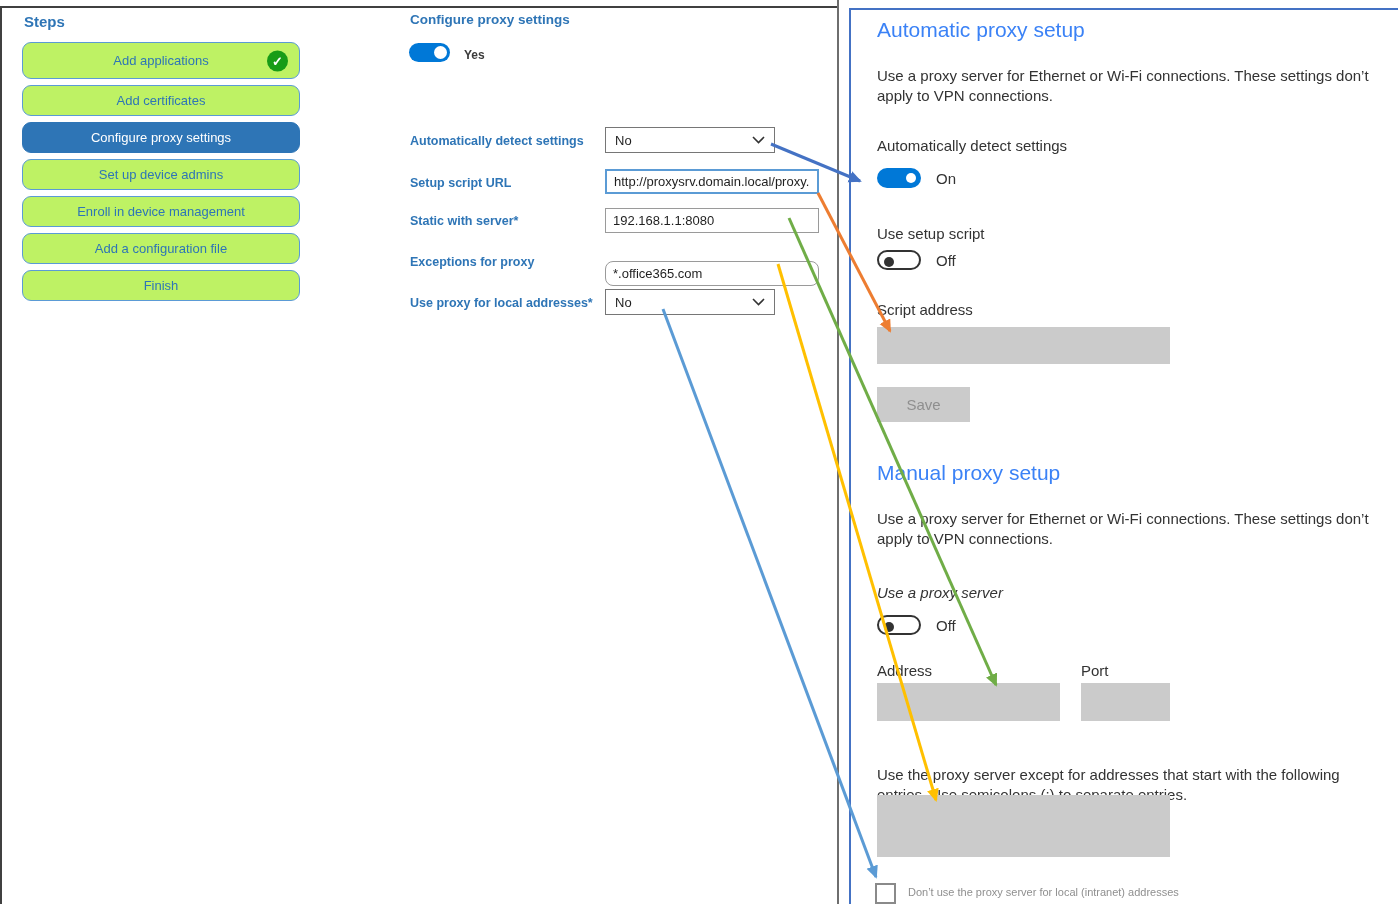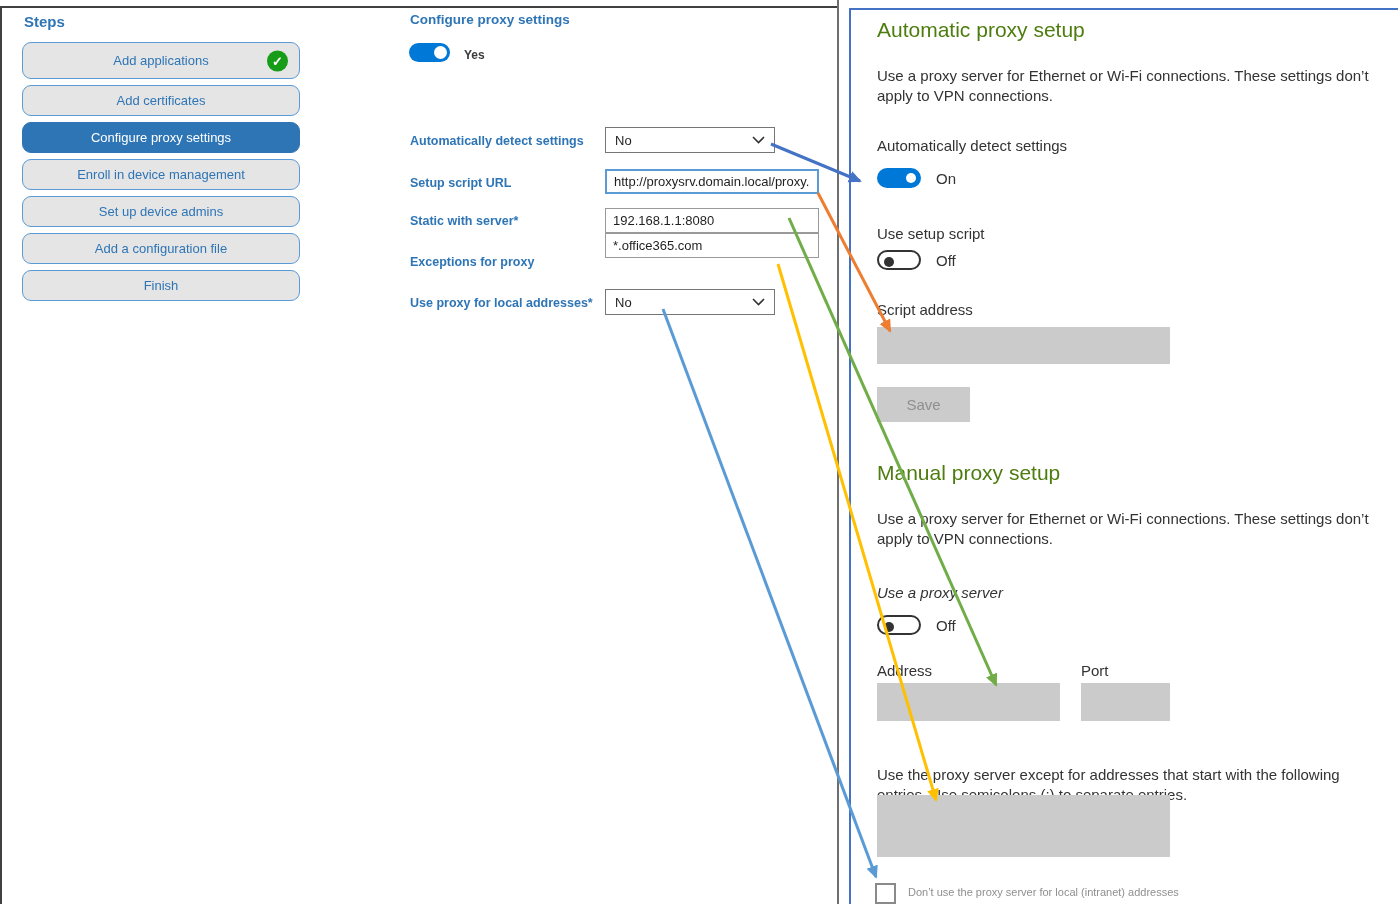--- a/index.html
+++ b/index.html
@@ -10,21 +10,21 @@
   .frame-top  { position:absolute; left:0; top:6px; width:839px; height:2px; background:#404040; }
   .frame-left { position:absolute; left:0; top:6px; width:2px; height:898px; background:#404040; }
   .divider    { position:absolute; left:837px; top:0; width:2px; height:904px; background:#6e6e6e; }
   .panel-top  { position:absolute; left:849px; top:8px; width:549px; height:2px; background:#4472c4; }
   .panel-left { position:absolute; left:849px; top:8px; width:2px; height:896px; background:#4472c4; }
 
   
   .sidebar-title { position:absolute; left:24px; top:13px; font-size:15px; font-weight:bold; color:#2e75b6; }
   .steps { position:absolute; left:22px; top:42px; width:278px; display:flex; flex-direction:column; gap:6px; }
   .step-btn { box-sizing:border-box; height:31px; border:1px solid #5b9bd5; border-radius:9px;
-              background:#e5e5e5; color:#2e75b6; font-size:13px; display:flex; align-items:center;
+              background:#bef264; color:#2e75b6; font-size:13px; display:flex; align-items:center;
               justify-content:center; position:relative; cursor:pointer; }
   .step-btn.first { height:37px; }
   .step-btn.selected { background:#2e75b6; border-color:#2e75b6; color:#fff; }
   .check-badge { position:absolute; right:11px; top:50%; transform:translateY(-50%); width:21px; height:21px;
                  border-radius:50%; background:#179c17; color:#fff; font-size:13px; font-weight:bold;
                  display:flex; align-items:center; justify-content:center; }
 
   
   .form-title { position:absolute; left:410px; top:12px; font-size:13.5px; font-weight:bold; color:#2e75b6; }
   .yes-toggle-row { position:absolute; left:409px; top:43px; display:flex; align-items:flex-end; gap:14px; }
@@ -34,21 +34,21 @@
 
   .frow-label { position:absolute; left:410px; font-size:12.5px; font-weight:600; color:#2e75b6; white-space:nowrap; }
   .sel { position:absolute; left:605px; box-sizing:border-box; width:170px; height:26px; border:1px solid #767676;
          background:#fff; display:flex; align-items:center; justify-content:space-between; padding:0 9px;
          font-size:13px; color:#1f1f1f; cursor:pointer; }
   .tinput { position:absolute; left:605px; box-sizing:border-box; width:214px; height:25px; border:1px solid #9a9a9a;
             background:#fff; font-size:13px; color:#1f1f1f; padding:0 7px; font-family:inherit; outline:none; }
   .tinput.focused { border:2px solid #5b9bd5; }
 
   
-  .p-h1   { position:absolute; left:877px; font-size:21px; font-weight:400; color:#4d7c0f; }
+  .p-h1   { position:absolute; left:877px; font-size:21px; font-weight:400; color:#3b82f6; }
   .p-text { position:absolute; left:877px; font-size:15px; line-height:19.5px; color:#333; }
   .p-label{ position:absolute; left:877px; font-size:15px; color:#333; white-space:nowrap; }
   .toggle-row { position:absolute; left:877px; display:flex; align-items:center; gap:15px; }
   .ft { position:relative; cursor:pointer; }
   .ft-on  { width:44px; height:20px; border-radius:11px; background:#0078d7; }
   .ft-on .knob  { position:absolute; right:5px; top:5px; width:10px; height:10px; border-radius:50%; background:#fff; }
   .ft-off { box-sizing:border-box; width:44px; height:20px; border-radius:11px; background:#fff; border:2px solid #333; }
   .ft-off .knob { position:absolute; left:5px; top:5px; width:10px; height:10px; border-radius:50%; background:#333; }
   .ft-state { font-size:15px; color:#333; }
   .graybox { position:absolute; background:#cbcbcb; border:none; cursor:text; }
@@ -77,24 +77,24 @@
       <span>Add applications</span>
       <span class="check-badge">✓</span>
     </div>
     <div class="step-btn">
       <span>Add certificates</span>
     </div>
     <div class="step-btn selected">
       <span>Configure proxy settings</span>
     </div>
     <div class="step-btn">
+      <span>Set up device admins</span>
+    </div>
+    <div class="step-btn">
       <span>Enroll in device management</span>
-    </div>
-    <div class="step-btn">
-      <span>Set up device admins</span>
     </div>
     <div class="step-btn">
       <span>Add a configuration file</span>
     </div>
     <div class="step-btn">
       <span>Finish</span>
     </div>
   </div>
 
   <div class="form-title">Configure proxy settings</div>
@@ -113,21 +113,21 @@
       </svg>
   </div>
 
   <div class="frow-label" style="top:176px;">Setup script URL</div>
   <input class="tinput focused" style="top: 169px;" value="http://proxysrv.domain.local/proxy.pa">
 
   <div class="frow-label" style="top:214px;">Static with server*</div>
   <input class="tinput" style="top: 208px;" value="192.168.1.1:8080">
 
   <div class="frow-label" style="top:255px;">Exceptions for proxy</div>
-  <input class="tinput" style="top: 233px;" value="*.office365.com">
+  <input class="tinput" style="top: 261px; border-radius: 8px;" value="*.office365.com">
 
   <div class="frow-label" style="top:296px;">Use proxy for local addresses*</div>
   <div class="sel" style="top:289px;">
     <span>No</span>
     <svg width="13" height="8" viewBox="0 0 13 8">
         <polyline points="1,1 6.5,6.5 12,1" fill="none" stroke="#333" stroke-width="1.6"></polyline>
       </svg>
   </div>
 
   <div class="p-h1" style="top:18px;">Automatic proxy setup</div>

